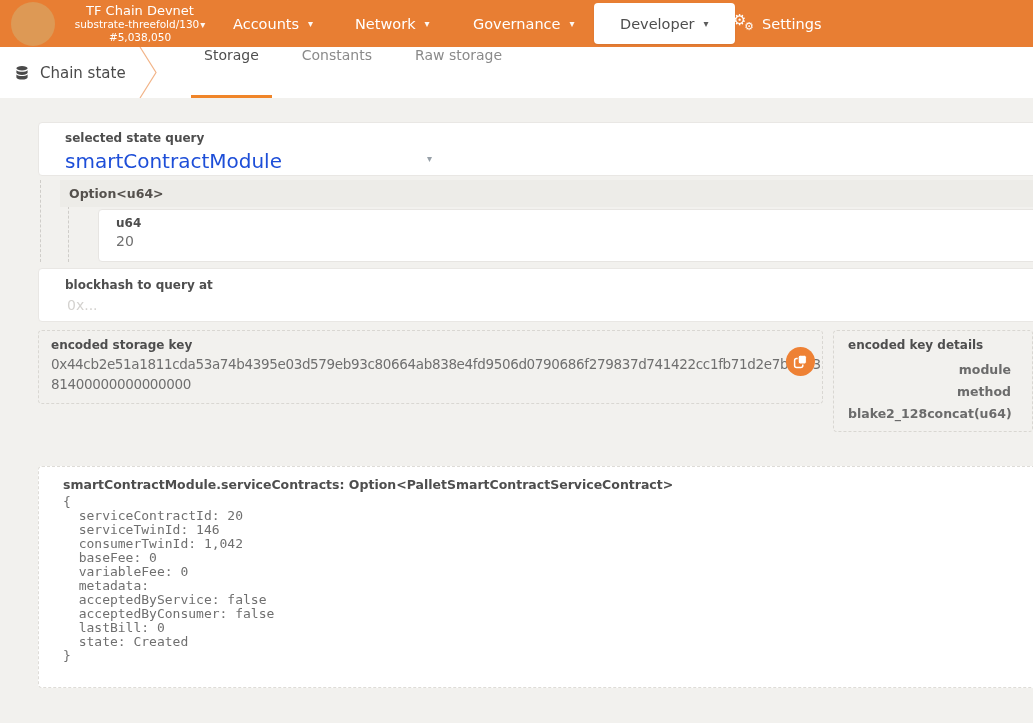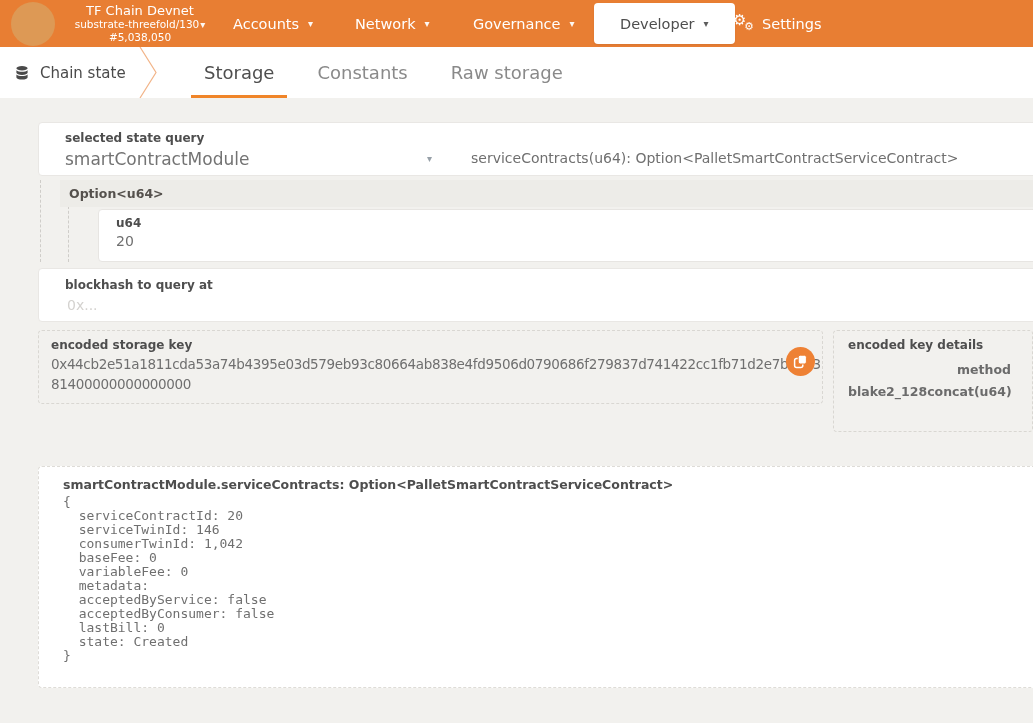--- a/index.html
+++ b/index.html
@@ -25,29 +25,29 @@
   .nav-item.active .caret{color:#555;}
   .settings{position:absolute;left:733px;top:0;height:47px;display:flex;align-items:center;gap:7px;color:#fff;font-size:14.5px;cursor:pointer;}
   .gears{position:relative;width:22px;height:20px;}
   .gear-big{position:absolute;left:0;top:-1px;font-size:15px;line-height:15px;}
   .gear-small{position:absolute;left:11px;top:7px;font-size:11px;line-height:11px;}
   
   .tabbar{position:relative;height:51px;background:#fff;}
   .section{position:absolute;left:14px;top:0;height:51px;display:flex;align-items:center;gap:10px;color:#4a4a4a;font-size:15px;}
   .bc-divider{position:absolute;left:138px;top:0;}
   .tabs{position:absolute;left:191px;top:0;height:51px;display:flex;}
-  .tab{height:51px;display:flex;align-items:center;padding:0 13px;margin-right:17px;font-size:18px;color:#8a8a8a;cursor:pointer;}
+  .tab{height:51px;display:flex;align-items:flex-start;padding:0 13px;margin-right:17px;font-size:14px;color:#8a8a8a;cursor:pointer;}
   .tab.active{color:#4e4e4e;box-shadow:inset 0 -3px 0 var(--accent);}
   
   .main{padding:24px 0 0 38px;}
   .label{font-size:12px;font-weight:bold;color:#4e4e4e;}
   .card{background:#fff;border:1px solid #e9e7e4;border-radius:4px;}
   .query-card{position:relative;height:54px;width:calc(100% + 12px);}
   .q-label{position:absolute;left:26px;top:8px;}
-  .q-module{position:absolute;left:26px;top:26px;width:360px;font-size:17px;color:#737373;cursor:pointer;}
+  .q-module{position:absolute;left:26px;top:26px;width:360px;font-size:20px;color:#1d4ed8;cursor:pointer;}
   .q-caret{position:absolute;left:388px;top:30px;color:#97a0a8;font-size:10px;cursor:pointer;}
   .q-method{position:absolute;left:432px;top:27px;font-size:14px;color:#6f6f6f;cursor:pointer;}
   .option-wrap{position:relative;margin-top:4px;height:82px;}
   .guide1{position:absolute;left:2px;top:0;height:82px;border-left:1px dashed #cfcdc9;}
   .guide2{position:absolute;left:30px;top:26px;height:56px;border-left:1px dashed #cfcdc9;}
   .type-banner{position:absolute;left:22px;top:0;right:-12px;height:27px;background:#edece8;display:flex;align-items:center;padding-left:9px;}
   .type-banner .label{font-size:12.5px;color:#55514d;}
   .param-box{position:absolute;left:60px;top:29px;right:-12px;height:53px;background:#fff;border:1px solid #e7e5e2;border-radius:4px;padding:6px 0 0 17px;}
   .param-name{font-size:12px;font-weight:bold;color:#4e4e4e;}
   .param-value{font-size:14px;color:#6f6f6f;margin-top:3px;}
@@ -133,21 +133,20 @@
     </div>
   </div>
 </div>
 
 <div class="main">
 
   <div class="card query-card">
     <div class="label q-label">selected state query</div>
     <div class="q-module">smartContractModule</div>
     <div class="q-caret">▾</div>
-    <div class="q-method">serviceContracts(u64): Option&lt;PalletSmartContractServiceContract&gt;</div>
   </div>
 
   <div class="option-wrap">
     <div class="guide1"></div>
     <div class="guide2"></div>
     <div class="type-banner">
       <span class="label">Option&lt;u64&gt;</span>
     </div>
     <div class="param-box">
       <div class="param-name">u64</div>
@@ -169,20 +168,21 @@
       </div>
       <div class="copy-btn">
         <svg width="15" height="15" viewBox="0 0 15 15">
           <rect x="1.6" y="4.6" width="8.2" height="8.8" rx="2" fill="none" stroke="#ffffff" stroke-width="1.5"></rect>
           <rect x="5.2" y="1.2" width="8.2" height="8.8" rx="2" fill="#ffffff" stroke="#ee8134" stroke-width="1"></rect>
         </svg>
       </div>
     </div>
     <div class="dotted-box details-box">
       <div class="label d-label">encoded key details</div>
+      <div class="d-row">module</div>
       <div class="d-row">method</div>
       <div class="d-row">blake2_128concat(u64)</div>
     </div>
   </div>
 
   <div class="results-card">
     <div class="r-header">smartContractModule.serviceContracts: Option&lt;PalletSmartContractServiceContract&gt;</div>
     <pre class="r-body">{
   serviceContractId: 20
   serviceTwinId: 146

